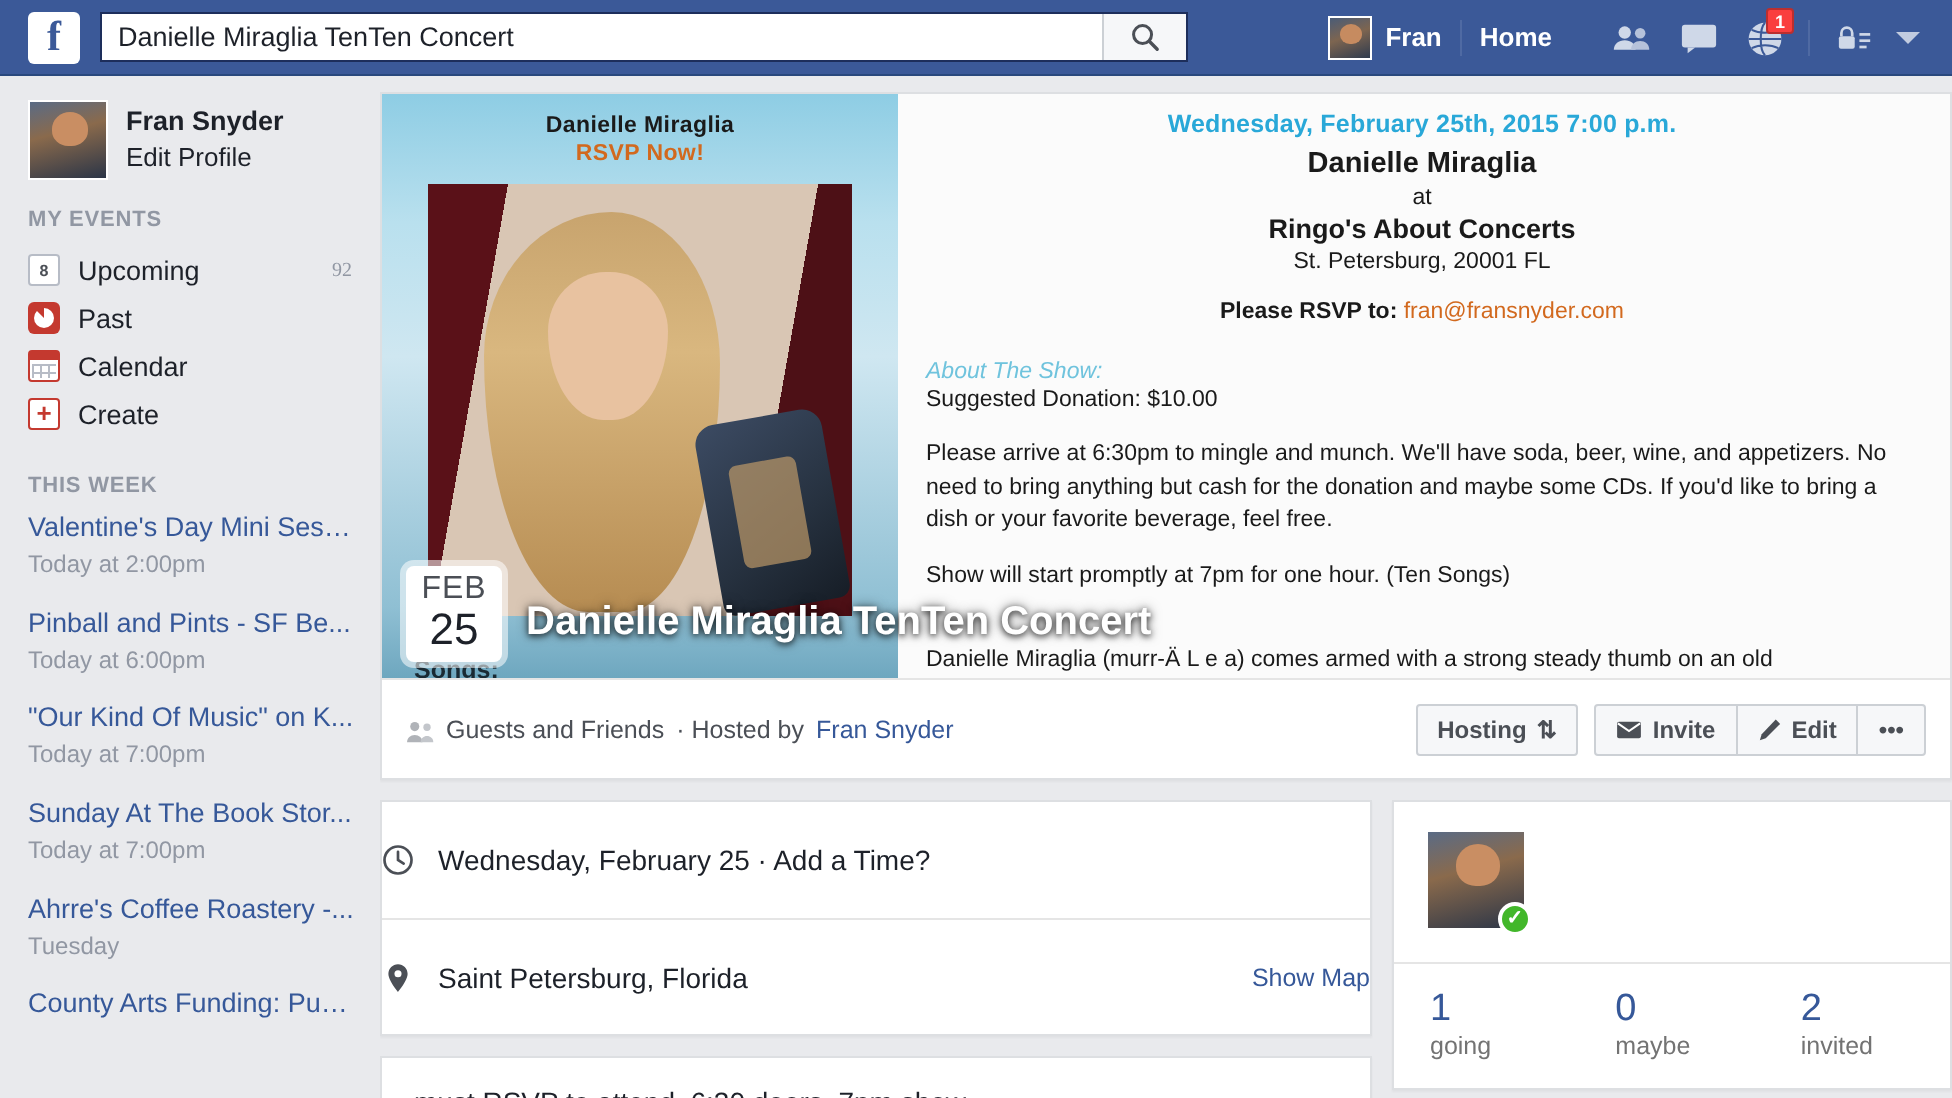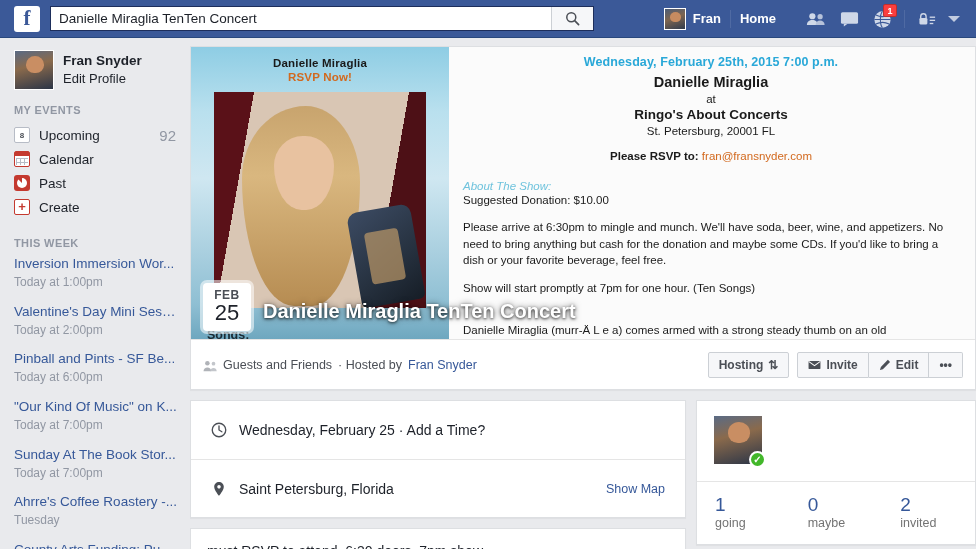--- a/index.html
+++ b/index.html
@@ -119,21 +119,21 @@
 
   .sec-head {
     font-size: 11px; font-weight: bold; letter-spacing: .4px;
     color: #9197a3; text-transform: uppercase; margin: 6px 0 7px;
   }
   .nav-row {
     display: flex; align-items: center; gap: 9px;
     height: 24px; cursor: pointer; padding-right: 14px;
   }
   .nav-row .label { font-size: 13.5px; color: #1d2129; flex: 1; }
-  .nav-row .count { font-size: 15px; color: #9197a3; }
+  .nav-row .count { font-size: 10px; color: #9197a3; font-family: Liberation Serif, serif; }
 
   .ic { width: 16px; height: 16px; flex: 0 0 16px; position: relative; }
   .ic-upcoming {
     background: #fff; border: 1px solid #b7bcc6; border-radius: 2px;
     font-size: 8px; color: #4b4f56; text-align: center; line-height: 16px;
     font-weight: bold;
   }
   .ic-calendar { background: #fff; border: 1px solid #c4392f; border-radius: 2px; }
   .ic-calendar::before {
     content: ""; position: absolute; left: 0; right: 0; top: 0; height: 4px;
@@ -251,21 +251,21 @@
 
   
   .datebadge {
     position: absolute; left: 12px; bottom: 8px;
     width: 48px; height: 48px; background: #fff; border-radius: 4px;
     box-shadow: 0 0 0 3px rgba(255,255,255,.55);
     display: flex; flex-direction: column; align-items: center; justify-content: center;
     z-index: 3;
   }
   .datebadge .m {
-    font-size: 12px; font-weight: bold; color: #4b4f56;
+    font-size: 16px; font-weight: normal; color: #4b4f56;
     text-transform: uppercase; letter-spacing: .5px; line-height: 1;
   }
   .datebadge .d {
     font-size: 22px; font-weight: normal; color: #1d2129; line-height: 1.05;
   }
   .cover-title {
     position: absolute; left: 72px; bottom: 16px; z-index: 3;
     color: #fff; font-size: 20px; font-weight: bold;
     text-shadow: 0 1px 3px rgba(0,0,0,.75), 0 0 6px rgba(0,0,0,.5);
     white-space: nowrap;
@@ -289,21 +289,21 @@
   .btn-group .btn:first-child { border-left-width: 1px; border-radius: 2px 0 0 2px; }
   .btn-group .btn:last-child { border-radius: 0 2px 2px 0; }
 
   
   .lower { display: flex; gap: 10px; margin-top: 10px; }
   .lower-left { width: 496px; flex: 0 0 496px; }
   .lower-right { width: 280px; flex: 0 0 280px; }
 
   .detail-row {
     display: flex; align-items: center; gap: 12px;
-    height: 58px; padding: 0 20px; font-size: 14px; color: #1d2129;
+    height: 58px; padding: 0 0; font-size: 14px; color: #1d2129;
   }
   .detail-row + .detail-row { border-top: 1px solid #e5e5e5; }
   .detail-row .txt { flex: 1; }
   .showmap { color: #365899; font-size: 12.5px; cursor: pointer; }
   .desc-card { margin-top: 10px; padding: 14px 16px; font-size: 14px; color: #1d2129; }
 
   .guest-top { padding: 14px 16px 16px; }
   .guest-avatar {
     width: 50px; height: 50px; position: relative; overflow: visible;
     border: 1px solid #fff;
@@ -399,38 +399,34 @@
     </div>
 
     <div class="sec-head">MY EVENTS</div>
 
     <div class="nav-row">
       <span class="ic ic-upcoming">8</span>
       <span class="label">Upcoming</span>
       <span class="count">92</span>
     </div>
     <div class="nav-row">
+      <span class="ic ic-past"></span>
+      <span class="label">Past</span>
+    </div>
+    <div class="nav-row">
       <span class="ic ic-calendar"></span>
       <span class="label">Calendar</span>
-    </div>
-    <div class="nav-row">
-      <span class="ic ic-past"></span>
-      <span class="label">Past</span>
     </div>
     <div class="nav-row">
       <span class="ic ic-create">+</span>
       <span class="label">Create</span>
     </div>
 
     <div class="sec-head" style="margin-top:18px">THIS WEEK</div>
 
-    <div class="ev-item">
-      <div class="ev-title">Inversion Immersion Wor...</div>
-      <div class="ev-when">Today at 1:00pm</div>
-    </div>
     <div class="ev-item">
       <div class="ev-title">Valentine's Day Mini Sess...</div>
       <div class="ev-when">Today at 2:00pm</div>
     </div>
     <div class="ev-item">
       <div class="ev-title">Pinball and Pints - SF Be...</div>
       <div class="ev-when">Today at 6:00pm</div>
     </div>
     <div class="ev-item">
       <div class="ev-title">"Our Kind Of Music" on K...</div>

